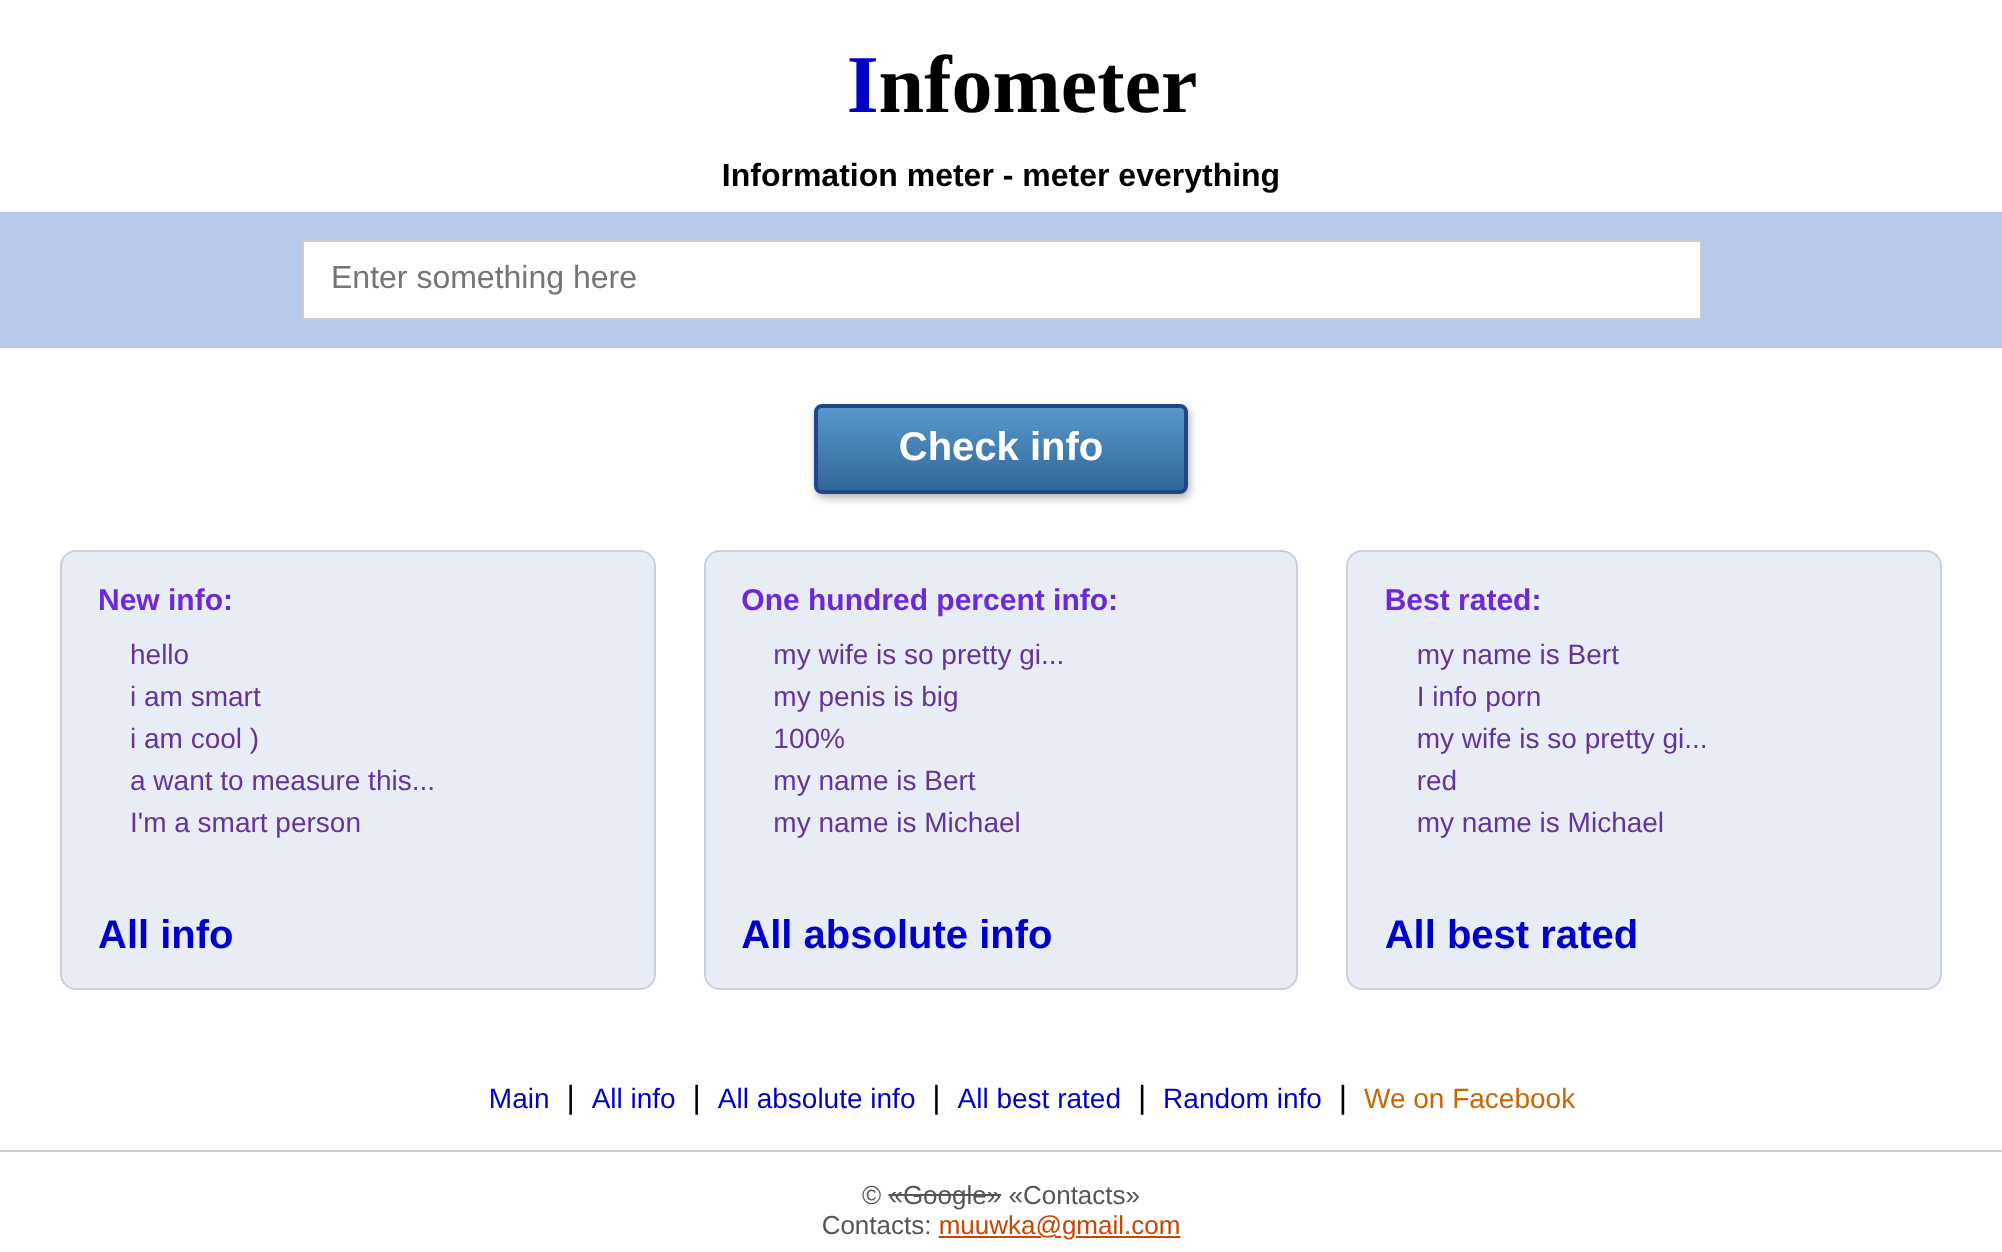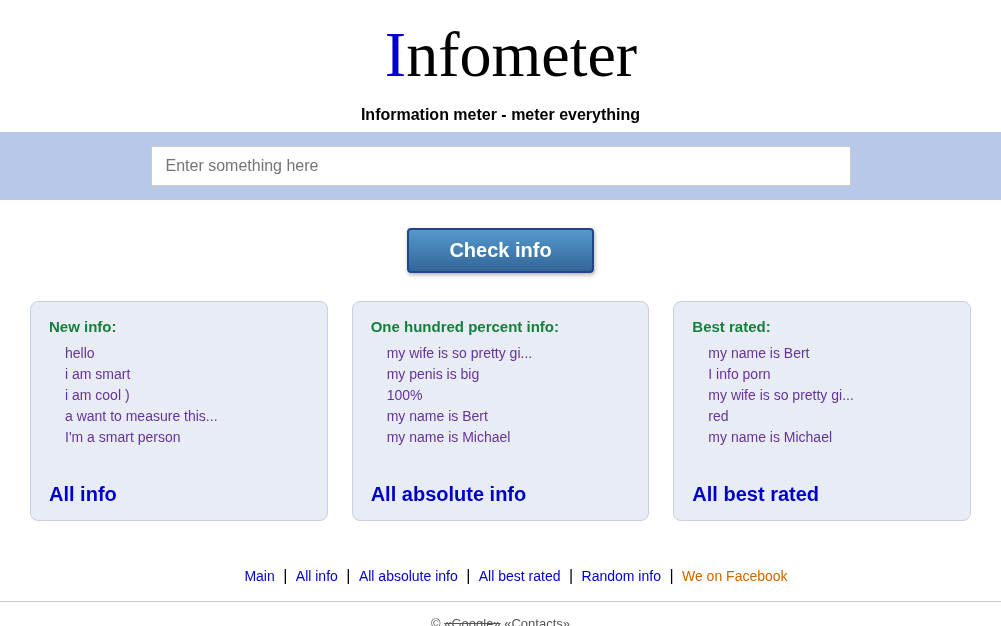--- a/index.html
+++ b/index.html
@@ -8,22 +8,22 @@
       background: #fff;
       color: #000;
     }
 
     
     #header {
       text-align: center;
       padding: 18px 0 8px;
     }
     #site-title {
-      font-size: 64px;
-      font-weight: normal;
+      font-size: 41px;
+      font-weight: bold;
       color: #000;
       font-family: Georgia, serif;
       padding-left: 21px;
     }
     #site-title span.blue-I {
       color: #0000cc;
     }
     #site-subtitle {
       font-size: 16px;
       font-weight: bold;
@@ -81,21 +81,21 @@
       padding: 16px 18px 14px;
       width: 300px;
       min-height: 220px;
       display: flex;
       flex-direction: column;
     }
 
     .card-title {
       font-weight: bold;
       font-size: 15px;
-      color: #15803d;
+      color: #6d28d9;
       margin-bottom: 10px;
     }
 
     .card-items {
       list-style: none;
       flex: 1;
       margin-left: 16px;
     }
 
     .card-items li {

